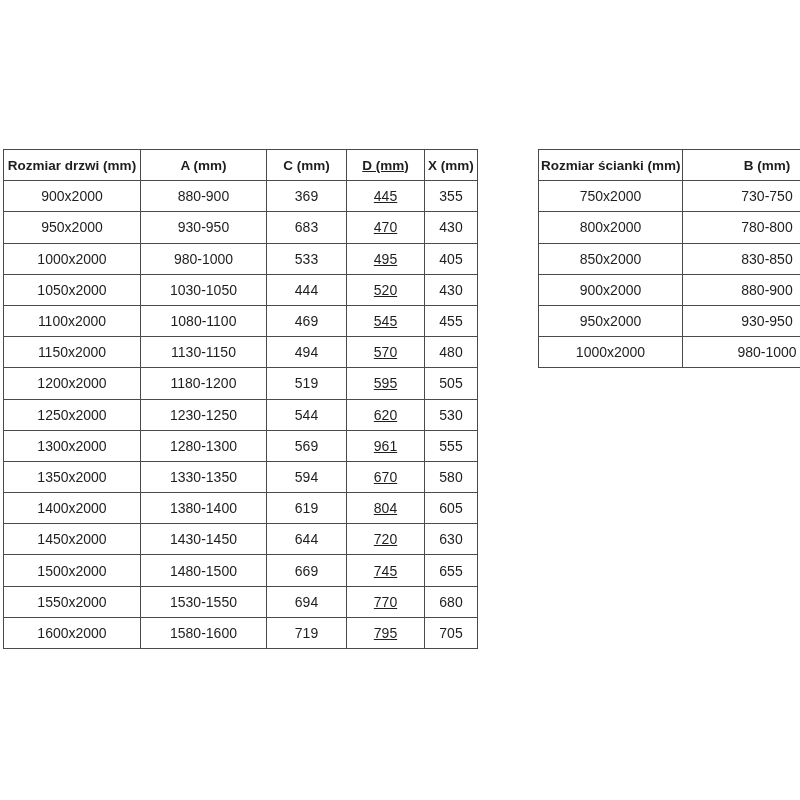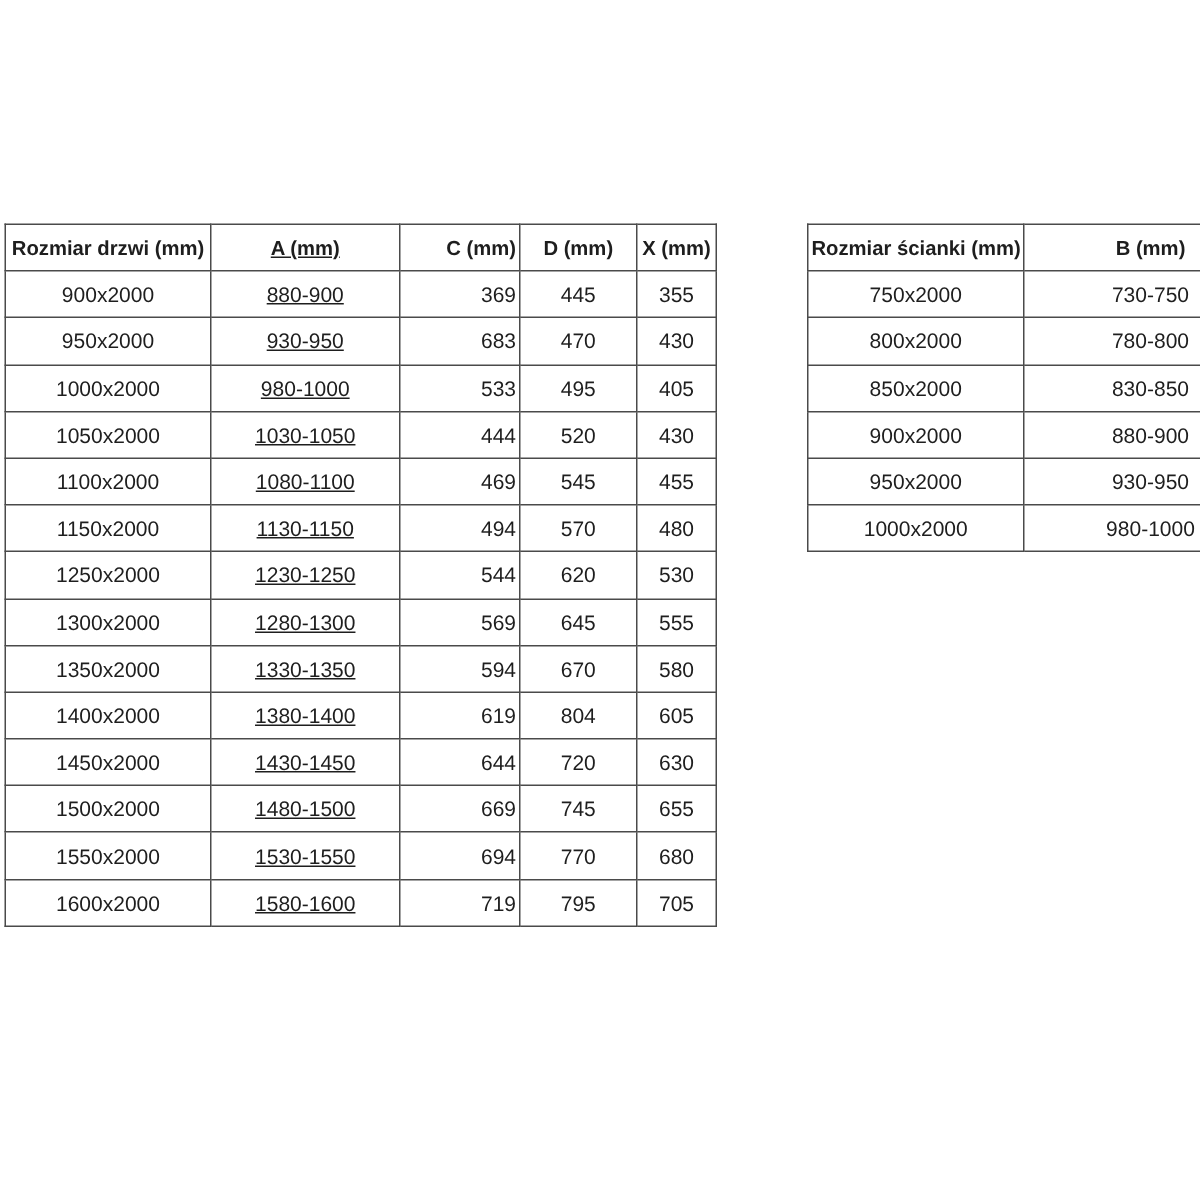--- a/index.html
+++ b/index.html
@@ -35,23 +35,23 @@
     font-weight: bold;
     font-size: 13.5px;
   }
   #doors-table {
     left: 3px;
     top: 149px;
     width: 475px;
     padding-left: 32px;
   }
   #doors-table th:nth-child(1), #doors-table td:nth-child(1) { width: 132px; }
-  #doors-table th:nth-child(2), #doors-table td:nth-child(2) { width: 121px; text-decoration: underline; }
-  #doors-table th:nth-child(3), #doors-table td:nth-child(3) { width: 75px; text-align: right; }
-  #doors-table th:nth-child(4), #doors-table td:nth-child(4) { width: 73px; }
+  #doors-table th:nth-child(2), #doors-table td:nth-child(2) { width: 121px; }
+  #doors-table th:nth-child(3), #doors-table td:nth-child(3) { width: 75px; }
+  #doors-table th:nth-child(4), #doors-table td:nth-child(4) { width: 73px; text-decoration: underline; }
   #doors-table th:nth-child(5), #doors-table td:nth-child(5) { width: auto; }
   #walls-table {
     left: 538px;
     top: 149px;
     width: 314px;
   }
   #walls-table th:nth-child(1), #walls-table td:nth-child(1) { width: 139px; }
   #walls-table th:nth-child(2), #walls-table td:nth-child(2) { width: auto; }
 </style>
 </head>
@@ -104,31 +104,38 @@
         <td>455</td>
       </tr>
       <tr>
         <td>1150x2000</td>
         <td>1130-1150</td>
         <td>494</td>
         <td>570</td>
         <td>480</td>
       </tr>
       <tr>
+        <td>1200x2000</td>
+        <td>1180-1200</td>
+        <td>519</td>
+        <td>595</td>
+        <td>505</td>
+      </tr>
+      <tr>
         <td>1250x2000</td>
         <td>1230-1250</td>
         <td>544</td>
         <td>620</td>
         <td>530</td>
       </tr>
       <tr>
         <td>1300x2000</td>
         <td>1280-1300</td>
         <td>569</td>
-        <td>645</td>
+        <td>961</td>
         <td>555</td>
       </tr>
       <tr>
         <td>1350x2000</td>
         <td>1330-1350</td>
         <td>594</td>
         <td>670</td>
         <td>580</td>
       </tr>
       <tr>

